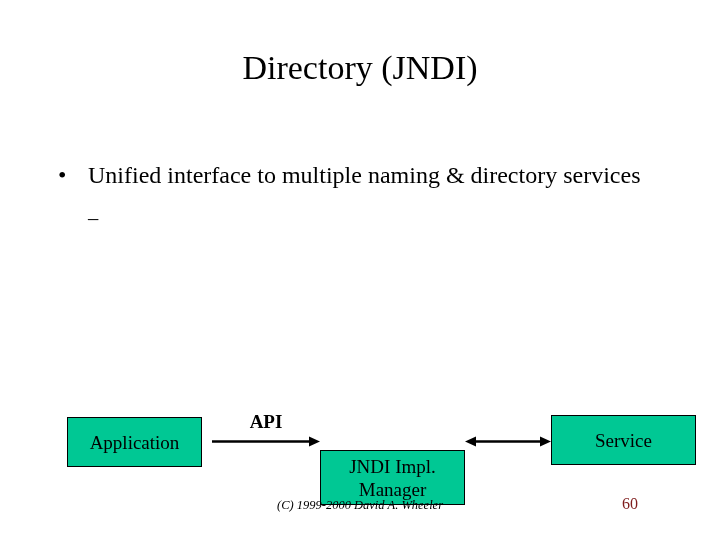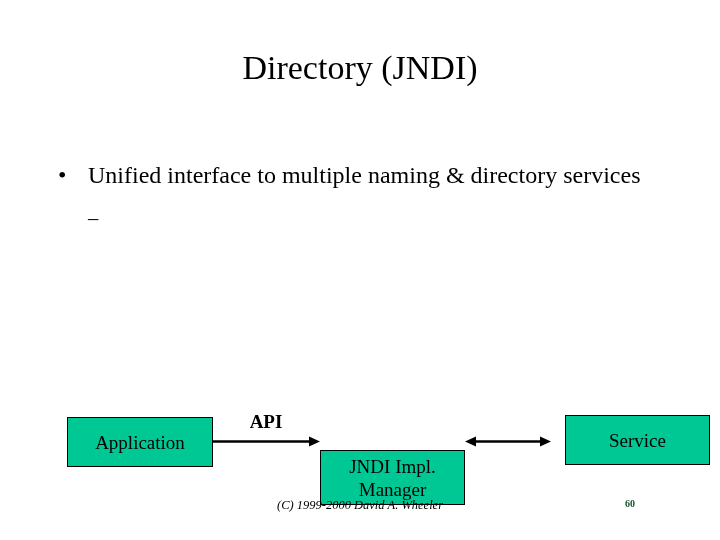--- a/index.html
+++ b/index.html
@@ -91,21 +91,21 @@
     align-items: center;
     justify-content: center;
     text-align: center;
     font-size: 19px;
     line-height: 23px;
     color: #000000;
   }
   .node-app {
     left: 67px;
     top: 417px;
-    width: 146px;
+    width: 135px;
     height: 50px;
   }
   .node-jndi {
     left: 320px;
     top: 413px;
     width: 145px;
     height: 55px;
     margin-top: 37px;
   }
   .node-service {
@@ -146,24 +146,23 @@
     color: #000000;
     white-space: nowrap;
     font-style: italic;
   }
   .footer-page {
     position: absolute;
     left: 600px;
     top: 496px;
     width: 60px;
     text-align: center;
-    font-size: 10px;
+    font-size: 16px;
     line-height: 16px;
-    color: #14532d;
-    font-weight: bold;
+    color: #7f1d1d;
   }
 </style>
 </head>
 <body>
 
 <div id="slide">
 
   <div class="title">
     <span class="title-line">Directory (JNDI)</span>
   </div>
@@ -194,21 +193,21 @@
     </svg>
 
     <div class="node node-app" style="background:#00c894;">
       <span>Application</span>
     </div>
 
     <div class="node node-jndi" style="background:#00c894;">
       <span>JNDI Impl. Manager</span>
     </div>
 
-    <div class="node node-service" style="background:#00c894;margin-left:14px;">
+    <div class="node node-service" style="background:#00c894;">
       <span>Service</span>
     </div>
 
     <div class="edge-label edge-label-api">API</div>
 
   </div>
 
   <div class="footer-credit">(C) 1999-2000 David A. Wheeler</div>
   <div class="footer-page">60</div>
 

